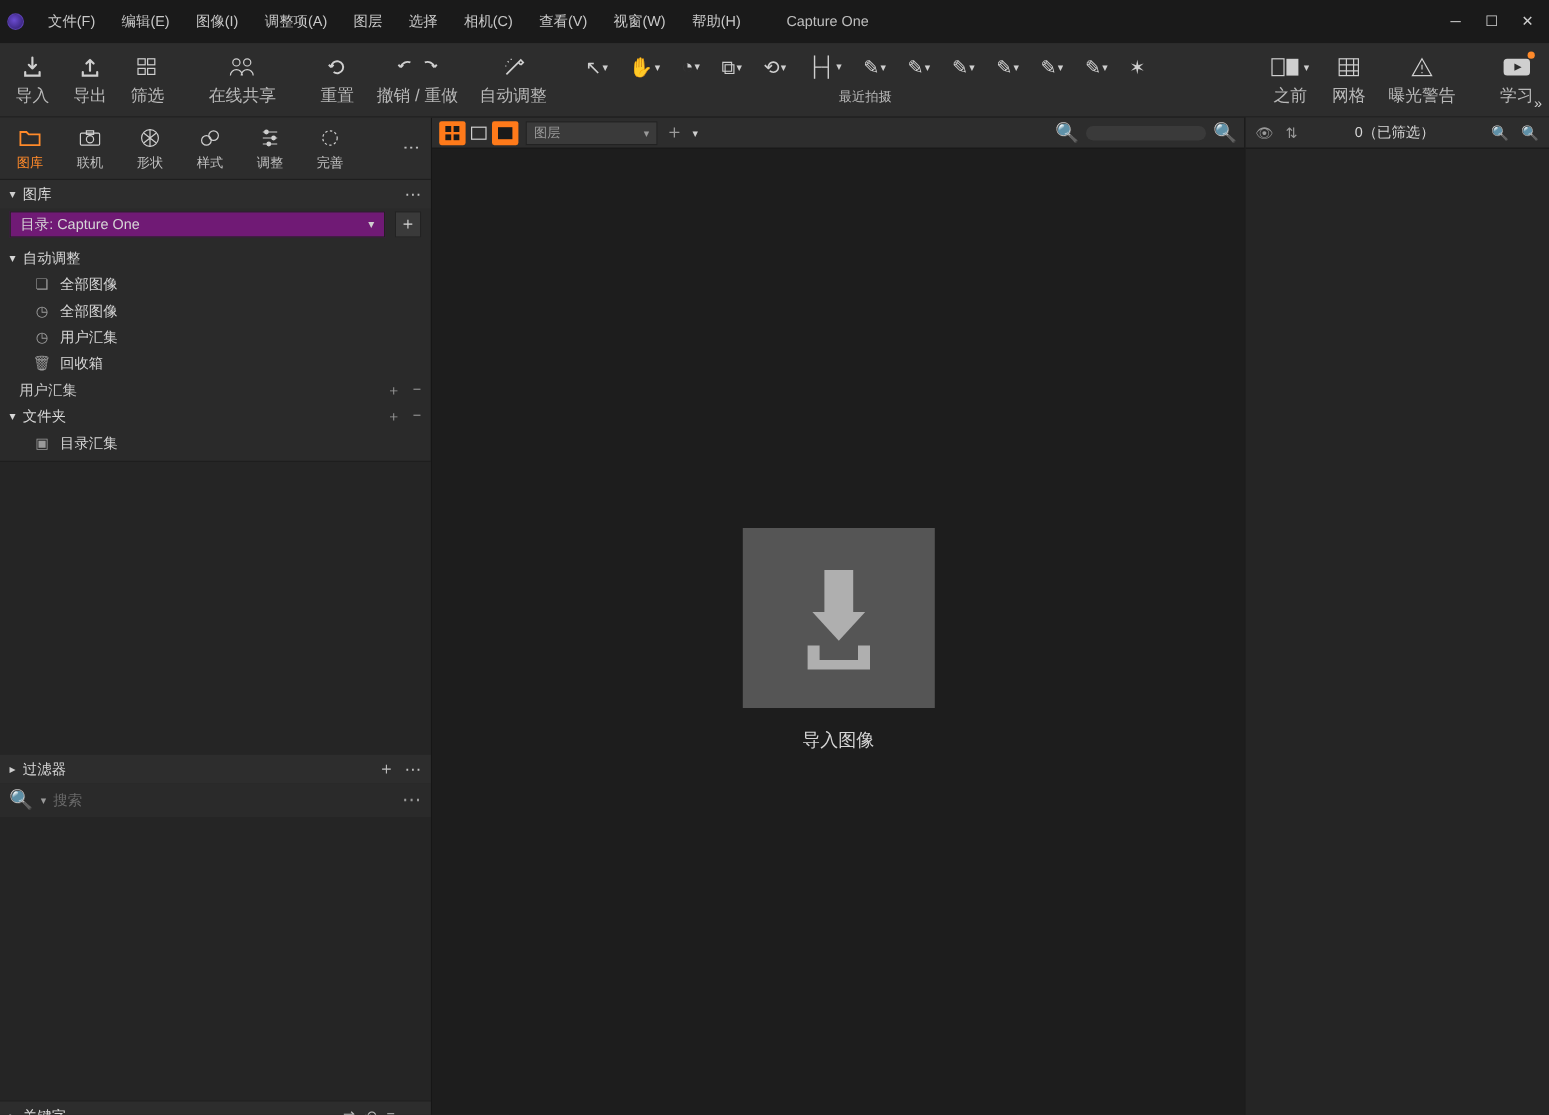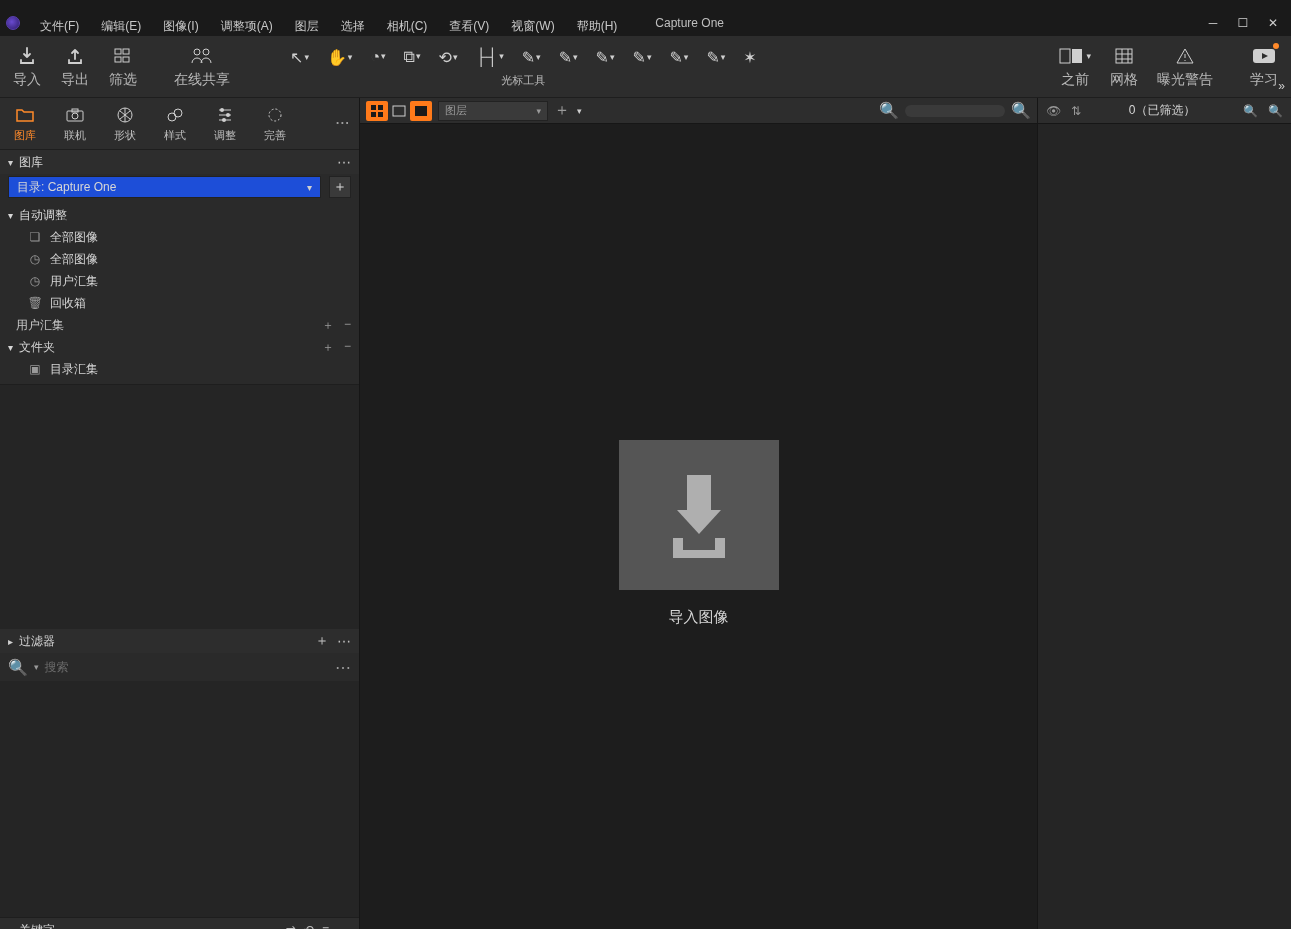--- a/index.html
+++ b/index.html
@@ -1,17 +1,17 @@
 <!DOCTYPE html>
 <html><head>
 <meta charset="utf-8">
 <style>
 * { margin: 0; padding: 0; box-sizing: border-box; font-family: "Microsoft YaHei", "PingFang SC", Arial, sans-serif; user-select: none; }
 html, body { width: 1291px; height: 929px; background: #2a2a2a; color: #c8c8c8; overflow: hidden; }
-.titlebar { height: 36px; background: #1a1a1a; display: flex; align-items: flex-start; font-size: 12px; padding: 16px 6px; }
+.titlebar { height: 36px; background: #1a1a1a; display: flex; align-items: center; font-size: 12px; padding: 16px 6px; }
 .titlebar .logo { width: 14px; height: 14px; border-radius: 50%; background: radial-gradient(circle at 40% 40%, #6a4bd0, #2d1b6a); margin-right: 10px; border:1px solid #5a3fb0;}
 .menubar { display: flex; gap: 2px; }
 .menubar .mi { padding: 2px 10px; cursor: default; }
 .titlebar .app { margin-left: 28px; color:#bfbfbf;}
 .titlebar .spacer { flex: 1; }
 .winbtns { display: flex; gap: 14px; margin-right: 4px; color:#cfcfcf;}
 .winbtns span { width: 16px; text-align: center; cursor: default; }
 .toolbar { height: 62px; background: #2d2d2d; display: flex; align-items: center; padding: 0 8px; border-bottom: 1px solid #1e1e1e; position: relative; }
 .tb-group { display: flex; gap: 10px; }
 .tb-btn { display: flex; flex-direction: column; align-items: center; justify-content: center; min-width: 38px; gap: 4px; padding: 4px 4px; }
@@ -30,21 +30,21 @@
 .ttab { width: 50px; height:52px; display:flex; flex-direction:column; align-items:center; justify-content:center; gap:3px; font-size:11px; color:#bfbfbf;}
 .ttab.active { color:#ff8a2a; }
 .ttab .ic{height:20px; display:flex;align-items:center;}
 .tabstrip .kebab { position:absolute; right:8px; top:50%; transform:translateY(-50%); color:#bfbfbf; letter-spacing:2px; writing-mode:vertical-rl; font-size:14px;}
 .panel { border-bottom:1px solid #1e1e1e; }
 .panel-hd { height:24px; display:flex; align-items:center; padding:0 8px; font-size:12px; background:#2d2d2d; color:#d6d6d6;}
 .panel-hd .chv { margin-right:6px; font-size:10px; color:#cfcfcf;}
 .panel-hd .spacer{flex:1;}
 .panel-hd .act { margin-left:8px; color:#bfbfbf; font-size:14px; cursor:default;}
 .catalog-row { height:26px; display:flex; align-items:center; padding:0 8px; gap:8px; background:#2a2a2a;}
-.catalog-sel { flex:1; height:22px; background:#1d4ed8; border:1px solid #222; display:flex; align-items:center; padding:0 8px; font-size:12px; color:#d6d6d6; justify-content:space-between;}
+.catalog-sel { flex:1; height:22px; background:#701a75; border:1px solid #222; display:flex; align-items:center; padding:0 8px; font-size:12px; color:#d6d6d6; justify-content:space-between;}
 .catalog-sel .dd{font-size:10px;color:#cfcfcf;}
 .plus-box { width:22px; height:22px; background:#3a3a3a; display:flex;align-items:center;justify-content:center; font-size:14px; color:#d6d6d6; border:1px solid #222;}
 .tree { padding:4px 0; font-size:12px;}
 .tree .grp { height:22px; display:flex; align-items:center; padding:0 8px; color:#d6d6d6;}
 .tree .grp .chv{margin-right:6px;font-size:10px;}
 .tree .leaf { height:22px; display:flex; align-items:center; padding:0 8px 0 28px; gap:8px; color:#d6d6d6;}
 .tree .leaf .tic{width:14px; display:inline-flex; justify-content:center; color:#9a9a9a;}
 .tree .row-actions{margin-left:auto; display:flex; gap:10px; color:#9a9a9a;}
 .tree .user-row{height:22px;display:flex;align-items:center;padding:0 8px 0 16px;font-size:12px;}
 .leftcol .fill { flex:1; background:#252525;}
@@ -135,38 +135,66 @@
     <span class="ic">
         <svg width="26" height="20" viewBox="0 0 26 20">
           <circle cx="8" cy="6" r="3" stroke="#cfcfcf" fill="none"></circle>
           <circle cx="17" cy="6" r="3" stroke="#cfcfcf" fill="none"></circle>
           <path d="M3 17c0-3 2.5-5 5-5s5 2 5 5M12 17c0-3 2.5-5 5-5s5 2 5 5" stroke="#cfcfcf" fill="none"></path>
         </svg>
       </span>
     <span class="lbl">在线共享</span>
   </div>
   <div class="tb-sep big"></div>
+  <div class="tb-group">
+    <div class="tb-btn">
+      <span class="ic">
+          <svg width="20" height="20" viewBox="0 0 20 20">
+            <path d="M5 10a5 5 0 1 1 2 4M5 10l-2-2m2 2l2-2" stroke="#cfcfcf" fill="none" stroke-width="1.6"></path>
+          </svg>
+        </span>
+      <span class="lbl">重置</span>
+    </div>
+    <div class="tb-btn">
+      <span class="ic">
+          <svg width="40" height="20" viewBox="0 0 40 20">
+            <path d="M14 6a6 6 0 0 0-8 4m0 0l-2-2m2 2l2-2" stroke="#cfcfcf" fill="none" stroke-width="1.6"></path>
+            <path d="M26 6a6 6 0 0 1 8 4m0 0l2-2m-2 2l-2-2" stroke="#cfcfcf" fill="none" stroke-width="1.6"></path>
+          </svg>
+        </span>
+      <span class="lbl">撤销 / 重做</span>
+    </div>
+    <div class="tb-btn">
+      <span class="ic">
+          <svg width="20" height="20" viewBox="0 0 20 20">
+            <path d="M4 16L14 6m0 0l2-2 2 2-2 2m-2-2l2 2" stroke="#cfcfcf" fill="none" stroke-width="1.4"></path>
+            <path d="M5 5l1 1M3 9l1 0M8 3l0 1" stroke="#cfcfcf"></path>
+          </svg>
+        </span>
+      <span class="lbl">自动调整</span>
+    </div>
+  </div>
   <div class="tb-sep big"></div>
   <div class="cursor-block">
     <div class="cursor-row">
       <span style="color:#cfcfcf;">↖<span class="tri">▾</span></span>
       <span style="color:#ff8a2a;">✋<span class="tri">▾</span></span>
       <span style="color:#cfcfcf;">◔<span class="tri">▾</span></span>
       <span style="color:#cfcfcf;">⧉<span class="tri">▾</span></span>
       <span style="color:#cfcfcf;">⟲<span class="tri">▾</span></span>
       <span style="color:#cfcfcf;">├┤<span class="tri">▾</span></span>
       <span style="color:#cfcfcf;">✎<span class="tri">▾</span></span>
       <span style="color:#cfcfcf;">✎<span class="tri">▾</span></span>
       <span style="color:#cfcfcf;">✎<span class="tri">▾</span></span>
       <span style="color:#cfcfcf;">✎<span class="tri">▾</span></span>
       <span style="color:#cfcfcf;">✎<span class="tri">▾</span></span>
       <span style="color:#cfcfcf;">✎<span class="tri">▾</span></span>
       <span style="color:#cfcfcf;">✶</span>
     </div>
-    <span class="lbl">光标工具</span>
+    <span class="lbl">最近拍摄</span>
   </div>
   <div class="spacer" style="flex:1"></div>
   <div class="tb-group">
     <div class="tb-btn">
       <span class="ic">
           <svg width="26" height="18" viewBox="0 0 26 18">
             <rect x="1" y="2" width="10" height="14" stroke="#cfcfcf" fill="none"></rect>
             <rect x="13" y="2" width="10" height="14" fill="#cfcfcf"></rect>
           </svg>
           <span class="tri">▾</span>

